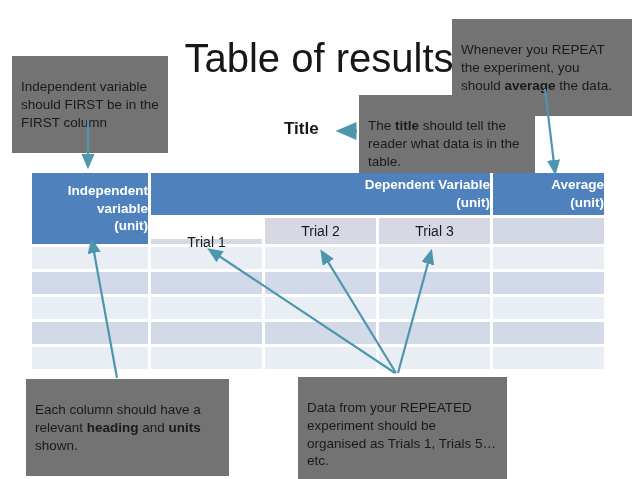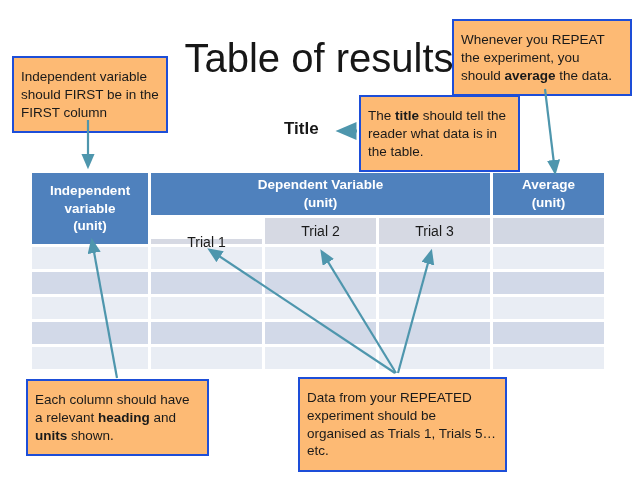--- a/index.html
+++ b/index.html
@@ -12,23 +12,23 @@
     color:#1a1a1a;
   }
   .slide-title{
     position:absolute;left:0;right:0;top:36px;
     text-align:center;
     font-size:40px;font-weight:400;color:#171717;
     letter-spacing:0px;
   }
   .callout{
     position:absolute;
-    background:#fdba74;
-    border:2px solid #1d4ed8;
-    padding:10px 7px;
+    background:#737373;
+    border:2px solid #737373;
+    padding:20px 7px;
     font-size:13.5px;line-height:1.32;
     color:#1a1a1a;
     box-sizing:border-box;
   }
   .callout .b{font-weight:700;}
   .table-title-label{
     position:absolute;left:284px;top:119px;
     font-size:17px;font-weight:700;color:#171717;
   }
   
@@ -38,41 +38,42 @@
     grid-template-columns:116px 111px 111px 111px 111px;
     grid-template-rows:42px 26px 22px 22px 22px 22px 22px;
     gap:3px;
     background:#ffffff;
   }
   .cell{display:flex;flex-direction:column;align-items:center;justify-content:center;}
   .head{
     background:#4f81bd;color:#ffffff;
     font-weight:700;font-size:13.5px;line-height:1.3;
     text-align:center;
+    align-items:flex-end;
   }
   .c-ind{grid-column:1;grid-row:1/3;}
   .c-dep{grid-column:2/5;grid-row:1;}
   .c-avg{grid-column:5;grid-row:1;}
   .trial{
     background:#d6d9e3;color:#1a1a1a;
     font-size:14px;text-align:center;
   }
   .c-t1{grid-column:2;grid-row:2;margin-top:21px;}
   .c-t2{grid-column:3;grid-row:2;}
   .c-t3{grid-column:4;grid-row:2;}
   .c-tfill{grid-column:5;grid-row:2;background:#d2d7e3;}
   .band-l{background:#e9edf4;}
   .band-d{background:#d2d9e8;}
   
   .arrows{position:absolute;left:0;top:0;width:638px;height:479px;pointer-events:none;}
   
   .co-independent{left:12px;top:56px;width:156px;min-height:62px;}
   .co-average{left:452px;top:19px;width:180px;min-height:68px;}
-  .co-title{left:359px;top:95px;width:161px;min-height:67px;}
-  .co-headings{left:26px;top:379px;width:183px;min-height:62px;}
+  .co-title{left:359px;top:95px;width:176px;min-height:67px;}
+  .co-headings{left:26px;top:379px;width:203px;min-height:62px;}
   .co-trials{left:298px;top:377px;width:209px;min-height:85px;}
 </style>
 </head>
 <body>
 
 <div id="slide">
 
   <div class="slide-title">Table of results</div>
 
   <div class="callout co-independent">

